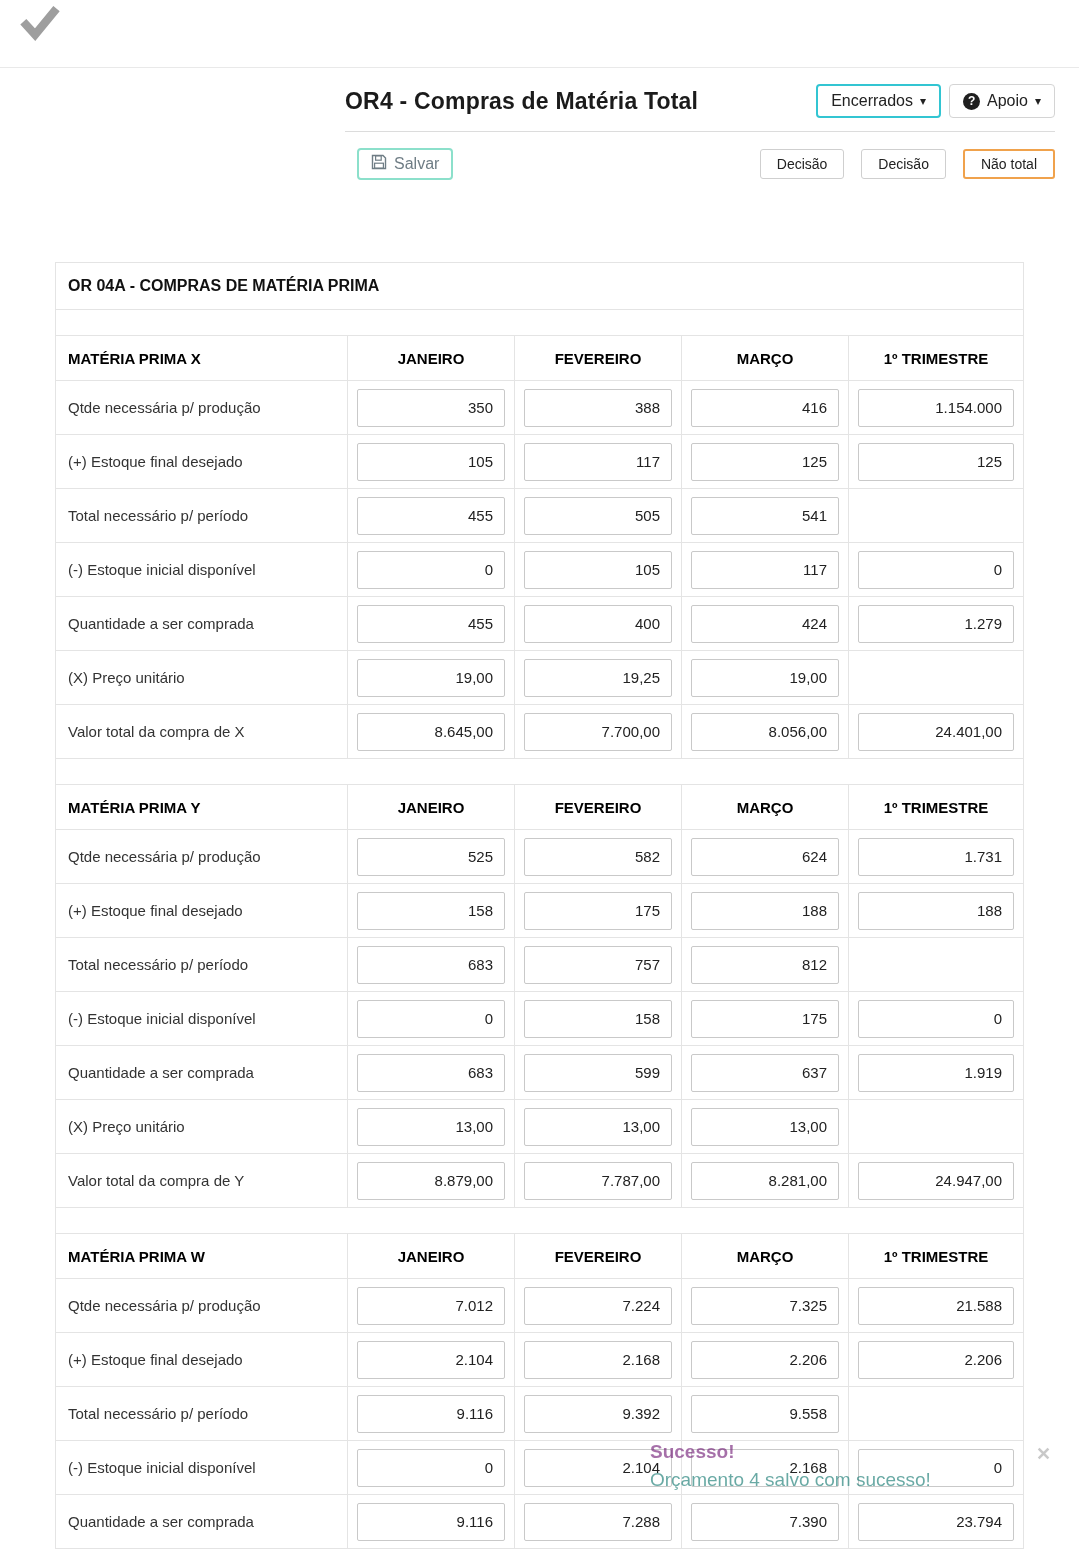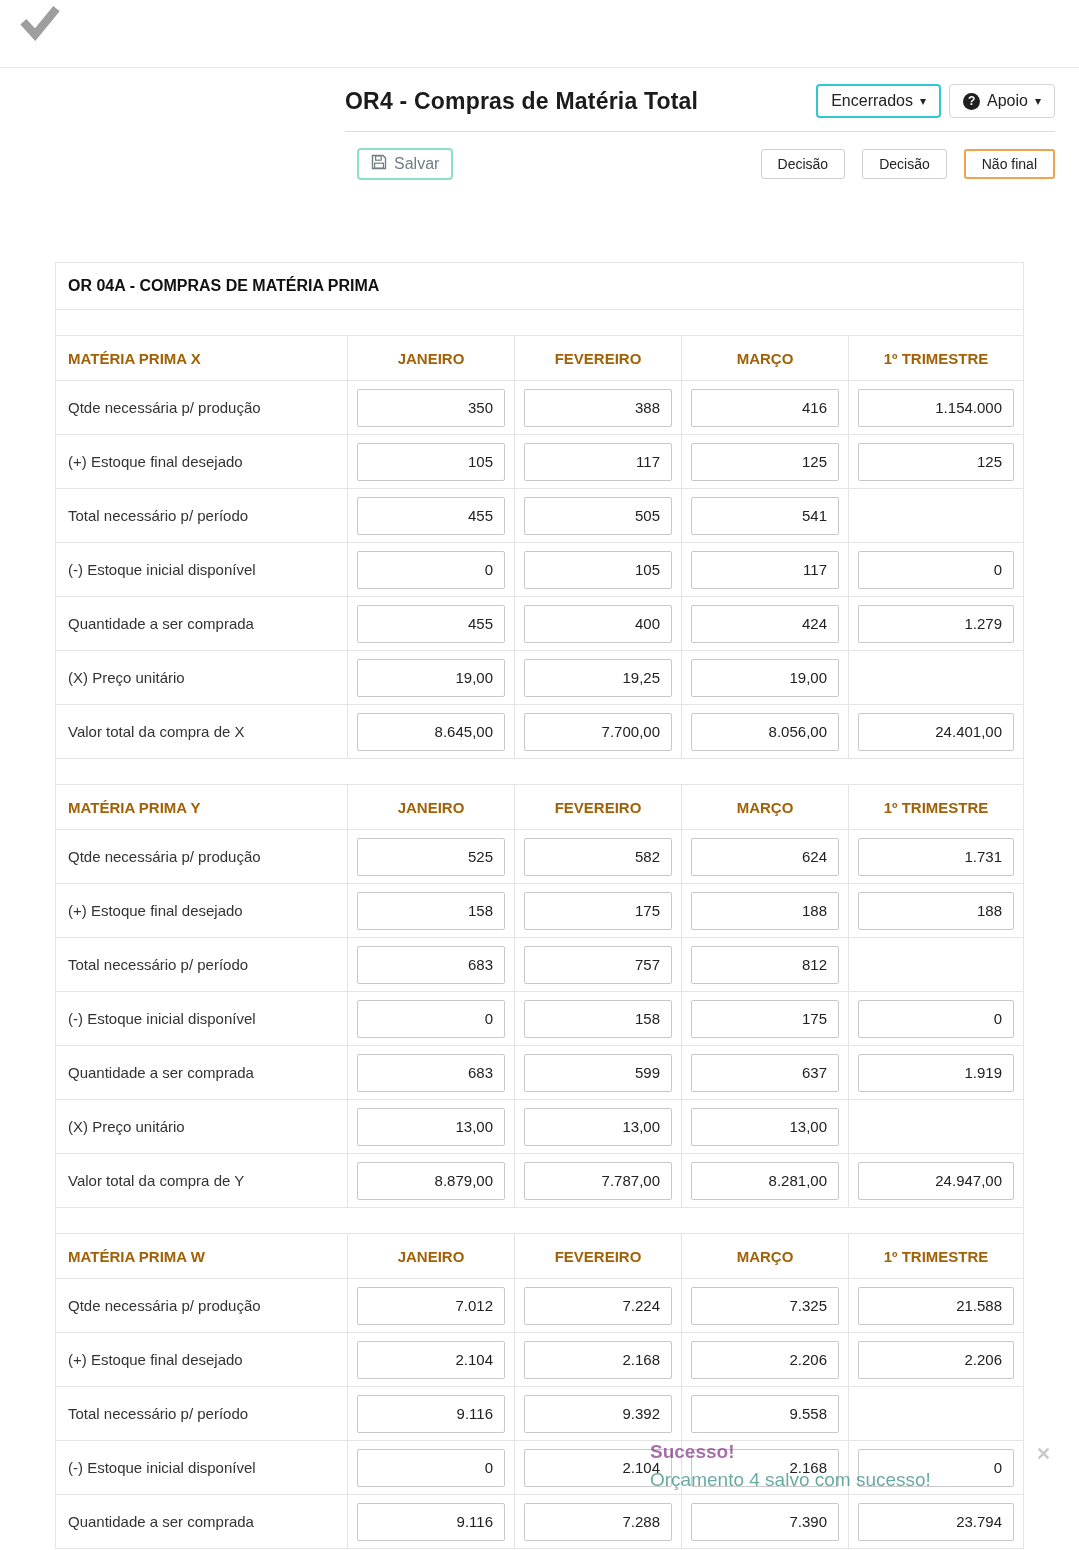--- a/index.html
+++ b/index.html
@@ -28,21 +28,21 @@
   .head-row2 .right-group { display:flex; gap:17px; }
   .btn-sm { font-size:14px; padding:5px 16px; border:1px solid #cfcfcf; border-radius:3px; }
   .btn-warn { border:2px solid #f0a24c; }
 
   
   .table-wrap { margin:82px 0 0 55px; }
   table { border-collapse:collapse; table-layout:fixed; width:968px; background:#fff;padding-left:20px; }
   td { border:1px solid #e4e4e4; vertical-align:middle; }
   .tbl-title { font-size:16px; font-weight:bold; color:#111; padding:14px 12px; }
   .spacer-row td { height:26px; }
-  .sec-head td { height:45px; font-weight:bold; font-size:15px; color:#a16207; }
+  .sec-head td { height:45px; font-weight:bold; font-size:15px; color:#000000; }
   .sec-name { padding-left:12px; text-align:left; }
   .month { text-align:center; font-size:14px; }
   .data-row td { height:54px; }
   .row-label { font-size:15px; color:#333; padding-left:12px; }
   .val-cell { padding:0 9px; }
   .val-cell input { display:block; width:100%; height:38px; border:1px solid #c9c9c9; border-radius:2px;
                     background:#fff; font-family:"Liberation Sans",sans-serif; font-size:15px; color:#222;
                     text-align:right; padding:0 11px; }
 
   
@@ -88,21 +88,21 @@
             <path d="M1.5 1.5 h10.5 l2.5 2.5 v10.5 h-13 z" fill="none" stroke="#6f7d85" stroke-width="1.4"></path>
             <rect x="4.6" y="1.8" width="5.6" height="4.4" fill="none" stroke="#6f7d85" stroke-width="1.2"></rect>
             <rect x="3.6" y="9.2" width="8.8" height="5" fill="none" stroke="#6f7d85" stroke-width="1.2"></rect>
           </svg>
         </span>
         <span>Salvar</span>
       </button>
       <div class="right-group">
         <button class="btn btn-sm">Decisão</button>
         <button class="btn btn-sm">Decisão</button>
-        <button class="btn btn-sm btn-warn">Não final</button>
+        <button class="btn btn-sm btn-warn">Não total</button>
       </div>
     </div>
   </div>
 
   <div class="table-wrap">
     <table id="budget-table">
       <colgroup>
         <col style="width:292px">
           <col style="width:167px">
           <col style="width:167px">

